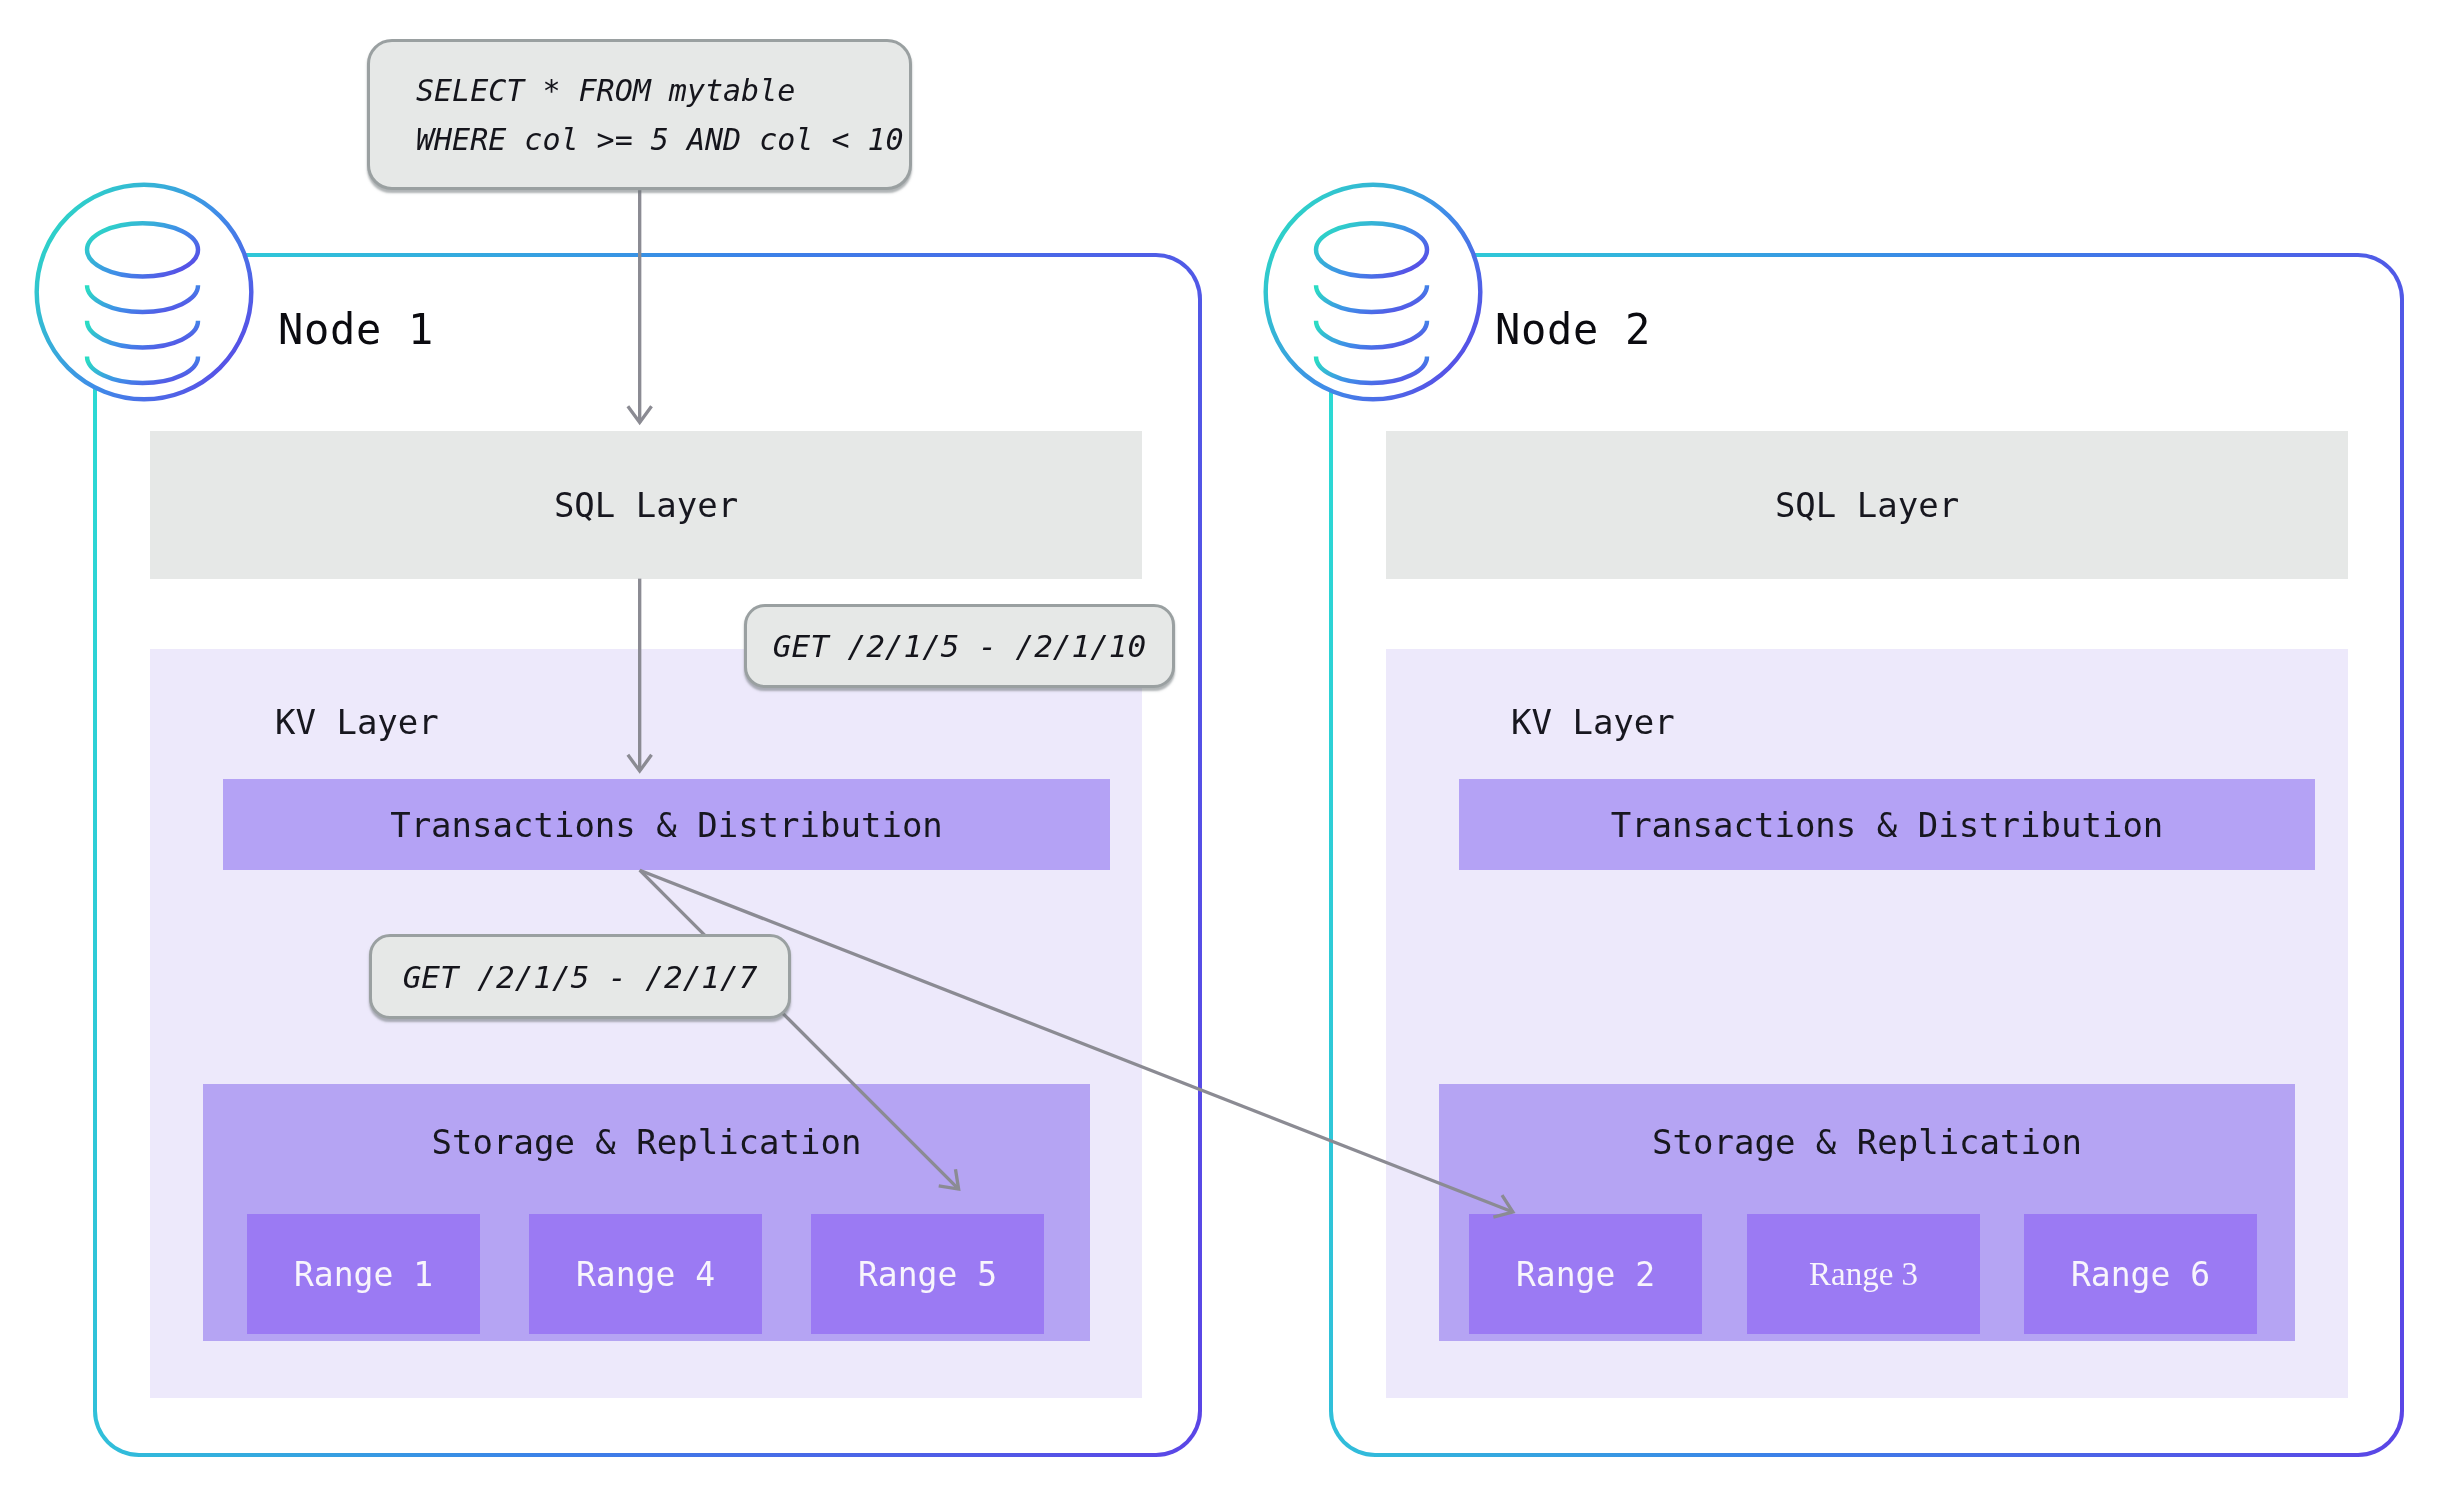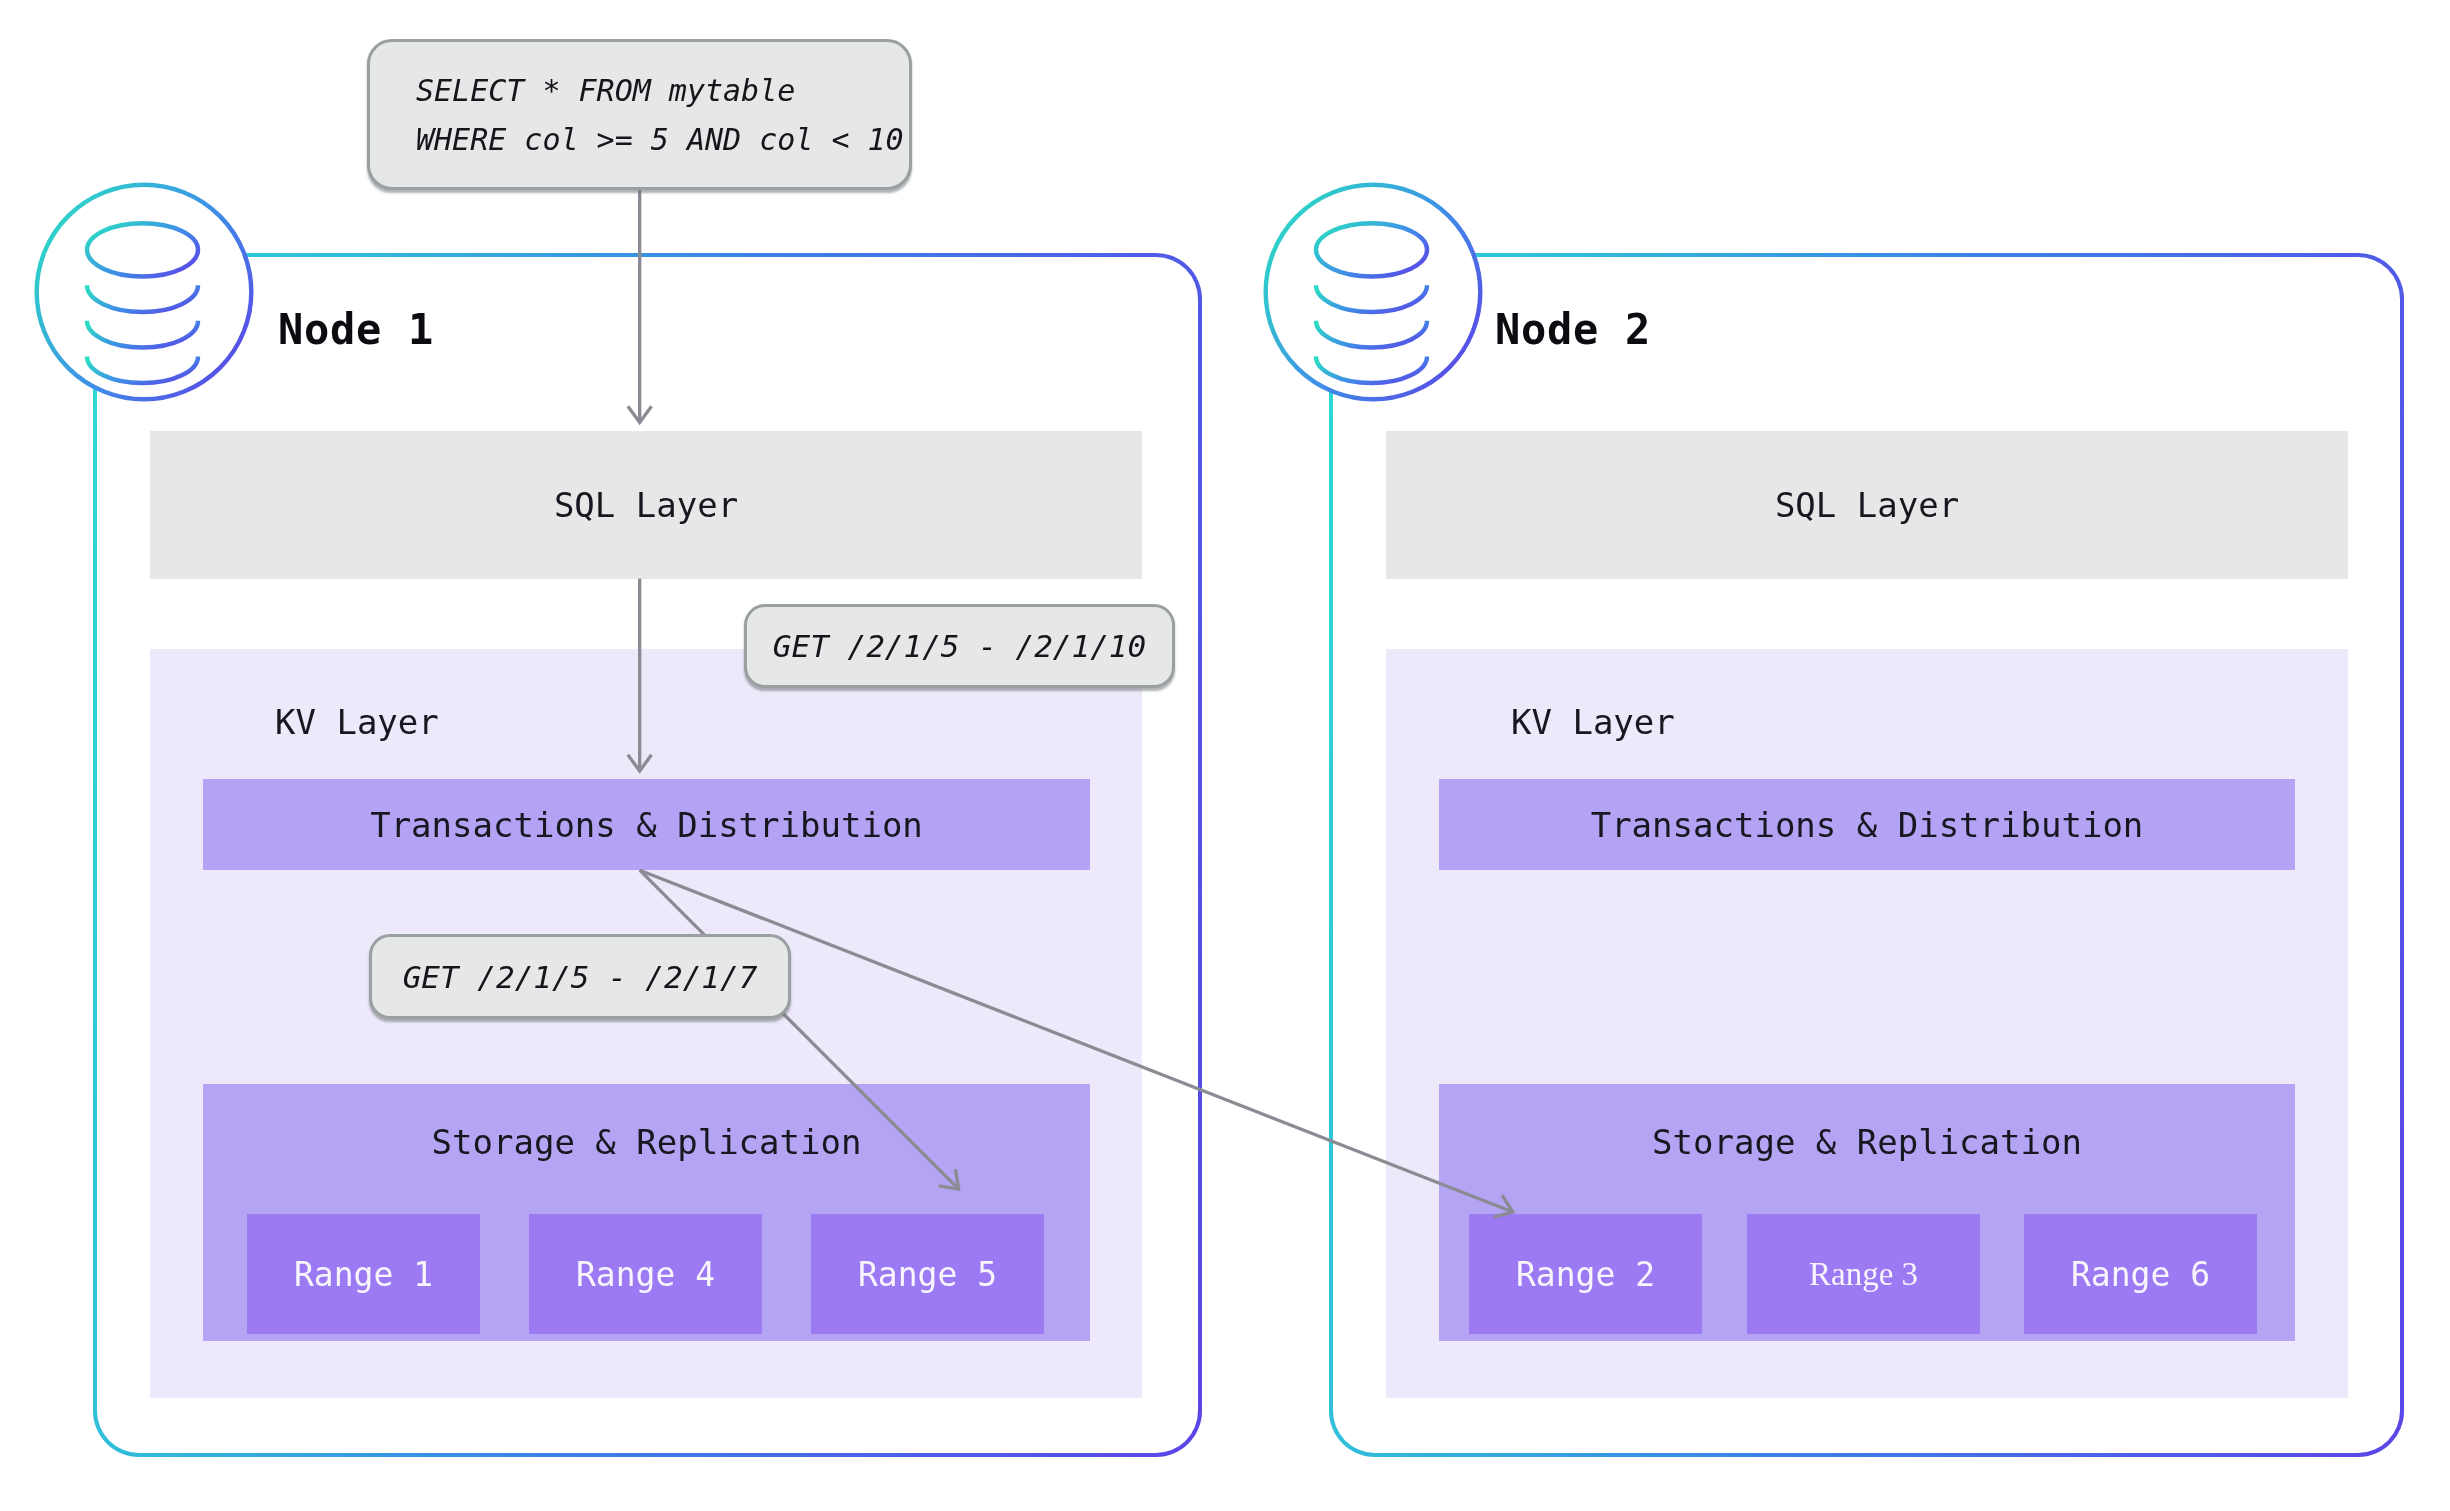--- a/index.html
+++ b/index.html
@@ -13,21 +13,21 @@
     position:absolute;border-radius:46px;
     background:linear-gradient(100deg,#2BDDD3 0%,#3B82E8 50%,#5B45E6 100%);
   }
   .node-frame .node-inner{
     position:absolute;inset:3.7px;background:#ffffff;border-radius:42px;
   }
   #node1-frame{left:93px;top:253px;width:1109px;height:1204px;}
   #node2-frame{left:1329px;top:253px;width:1075px;height:1204px;}
 
   .node-title{
-    position:absolute;top:305px;font-size:42px;font-weight:bold;color:#0b0b10;
+    position:absolute;top:305px;font-size:42px;font-weight:normal;color:#0b0b10;
     letter-spacing:0.7px;white-space:nowrap;
   }
   #node1-title{left:278px;}
   #node2-title{left:1495px;}
 
   .db-badge{position:absolute;width:222px;height:222px;top:181px;}
   #node1-badge{left:33px;}
   #node2-badge{left:1262px;}
 
   
@@ -41,21 +41,21 @@
   .kv-box{position:absolute;top:649px;height:749px;background:#EDE9FB;}
   #kv1{left:150px;width:992px;}
   #kv2{left:1386px;width:962px;}
 
   .kv-label{position:absolute;top:702px;font-size:34px;white-space:nowrap;}
   #kv1-label{left:275px;}
   #kv2-label{left:1511px;}
 
   .txn-bar{
     position:absolute;top:779px;height:91px;background:#B4A2F5;
-    display:flex;align-items:center;justify-content:center;font-size:34px;
+    display:flex;align-items:center;justify-content:center;font-size:34px;margin-left:20px;
   }
   #txn1{left:203px;width:887px;}
   #txn2{left:1439px;width:856px;}
 
   .storage-box{position:absolute;top:1084px;height:257px;background:#B5A4F3;}
   #storage1{left:203px;width:887px;}
   #storage2{left:1439px;width:856px;}
   .storage-title{margin-top:38px;text-align:center;font-size:34px;}
 
   .range-box{

